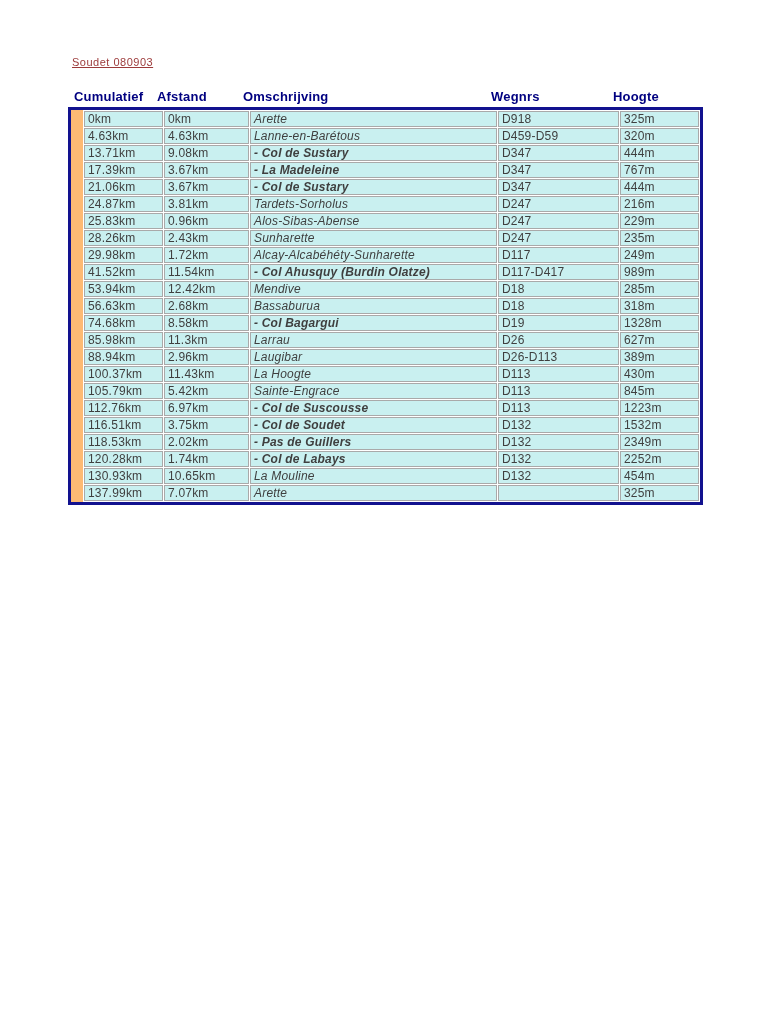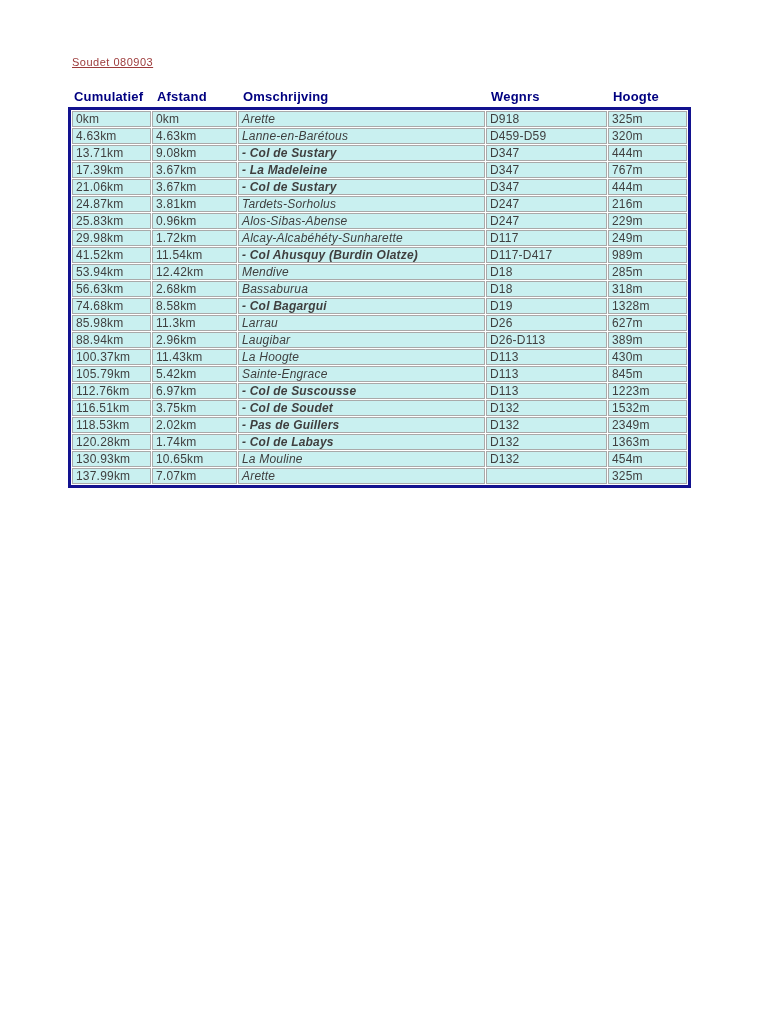--- a/index.html
+++ b/index.html
@@ -22,21 +22,21 @@
     color:var(--link);font-size:11px;letter-spacing:.5px;
     text-decoration:underline;cursor:pointer;
   }
   .header-row{
     display:flex;margin-top:19px;margin-bottom:3px;
     color:var(--header-text);font-weight:bold;font-size:13px;letter-spacing:.2px;
   }
   .header-row span{box-sizing:border-box;padding-left:6px;white-space:nowrap;}
   .hc1{width:83px;} .hc2{width:86px;} .hc3{width:248px;} .hc4{width:122px;} .hc5{width:84px;}
   .table-frame{
-    width:617px;border:3px solid var(--navy);background:#fef9c3;
+    width:617px;border:3px solid var(--navy);background:#fdba74;padding-left:12px;
   }
   table.route{
     border-collapse:separate;border-spacing:1px;table-layout:fixed;
     width:617px;background:#ffffff;
   }
   table.route td{
     box-sizing:border-box;height:16px;
     border:1px solid var(--cellborder);
     background:var(--cellbg);
     padding:0 2px 0 3px;
@@ -114,20 +114,27 @@
   </tr>
 
   <tr>
     <td class="c1">25.83km</td>
     <td class="c2">0.96km</td>
     <td class="c3">Alos-Sibas-Abense</td>
     <td class="c4">D247</td>
     <td class="c5">229m</td>
   </tr>
 
+  <tr>
+    <td class="c1">28.26km</td>
+    <td class="c2">2.43km</td>
+    <td class="c3">Sunharette</td>
+    <td class="c4">D247</td>
+    <td class="c5">235m</td>
+  </tr>
 
   <tr>
     <td class="c1">29.98km</td>
     <td class="c2">1.72km</td>
     <td class="c3">Alcay-Alcabéhéty-Sunharette</td>
     <td class="c4">D117</td>
     <td class="c5">249m</td>
   </tr>
 
   <tr>
@@ -217,21 +224,21 @@
     <td class="c3 bold-entry">- Pas de Guillers</td>
     <td class="c4">D132</td>
     <td class="c5">2349m</td>
   </tr>
 
   <tr>
     <td class="c1">120.28km</td>
     <td class="c2">1.74km</td>
     <td class="c3 bold-entry">- Col de Labays</td>
     <td class="c4">D132</td>
-    <td class="c5">1363m</td>
+    <td class="c5">2252m</td>
   </tr>
 
   <tr>
     <td class="c1">130.93km</td>
     <td class="c2">10.65km</td>
     <td class="c3">La Mouline</td>
     <td class="c4">D132</td>
     <td class="c5">454m</td>
   </tr>
 

